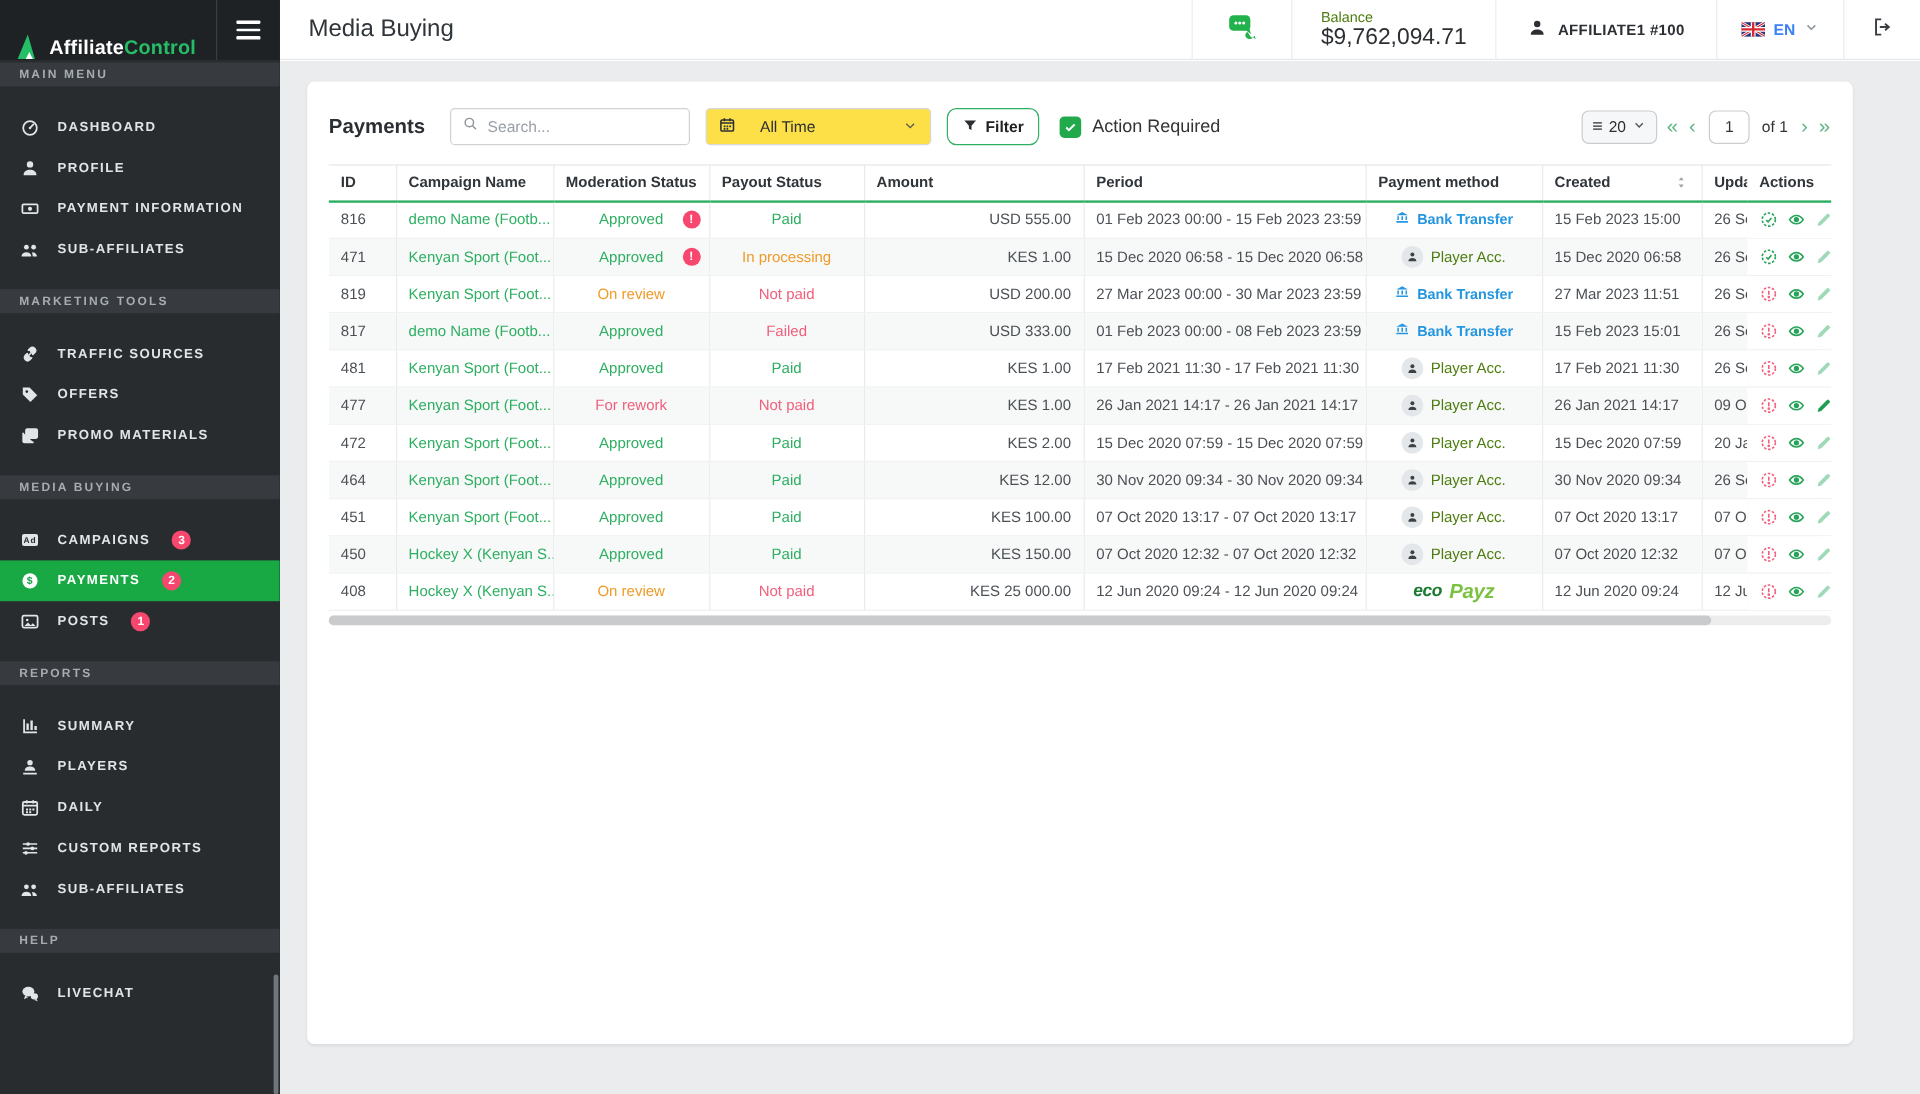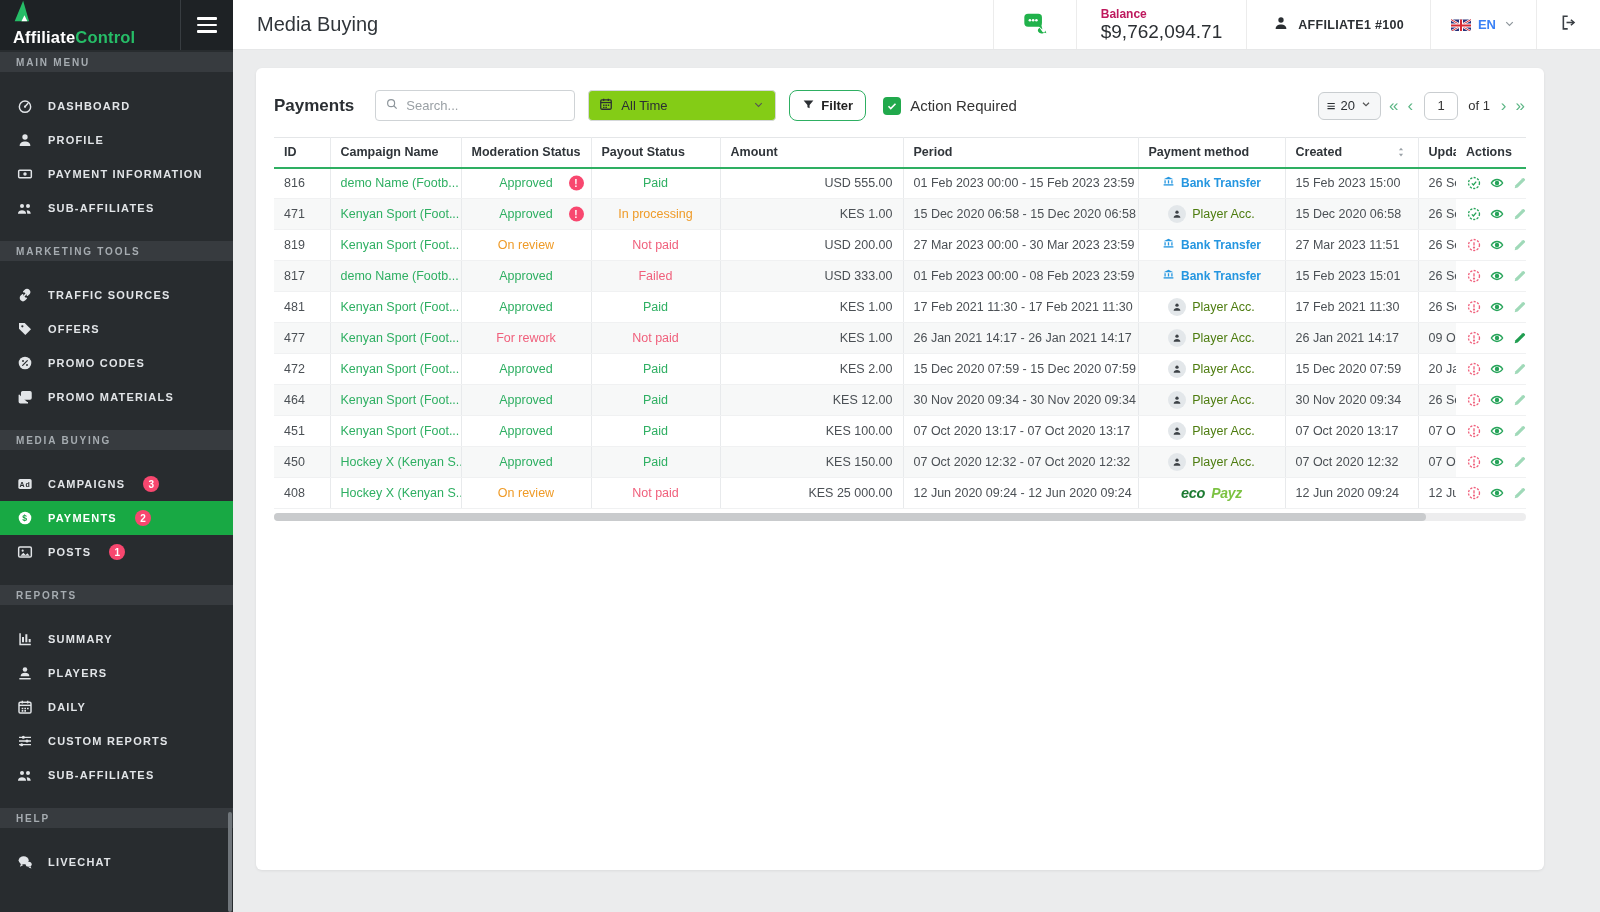--- a/index.html
+++ b/index.html
@@ -3,21 +3,21 @@
 <meta charset="utf-8">
 <style>
   * { margin:0; padding:0; box-sizing:border-box; }
   html,body { width:1600px; height:912px; overflow:hidden; }
   body { font-family:"Liberation Sans","DejaVu Sans",sans-serif; background:#ebeced; color:#333; }
   :root{ --green:#2eaf62; --orange:#ef9b28; --pink:#f0607c; --blue:#2596e0; --badge:#f8476f; --active:#18a944; }
 
   
   .sidebar { position:fixed; left:0; top:0; width:233px; height:912px; background:#282c2f; z-index:5; }
   .logo-bar { height:50px; background:#1e2225; display:flex; }
-  .logo { width:180px; display:flex; align-items:flex-start; padding-left:13px; gap:6px; cursor:pointer;flex-direction:column; }
+  .logo { width:180px; display:flex; align-items:flex-end; padding-left:13px; gap:6px; cursor:pointer; }
   .logo svg { width:22px; height:22px; }
   .brand { font-size:16.5px; font-weight:700; color:#fff; letter-spacing:.2px; }
   .brand .c { color:#26bd67; }
   .hamburger { flex:1; border-left:1px solid #383d41; display:flex; flex-direction:column; align-items:center; justify-content:center; gap:4px; cursor:pointer; }
   .hamburger i { display:block; width:20px; height:2.6px; background:#fff; border-radius:1px; }
   .side-title { background:#373b3f; color:#a6acb1; font-size:10px; font-weight:700; letter-spacing:1.8px; padding:5px 16px 4px; margin-top:2px; }
   .side-items { padding:17px 0 14px; }
   .side-item { height:34px; display:flex; align-items:center; gap:14px; padding:0 16px; color:#e2e5e8; font-size:11px; font-weight:700; letter-spacing:1.2px; cursor:pointer; }
   .side-item .ic { width:18px; height:16px; display:flex; align-items:center; justify-content:center; flex:none; }
   .side-item .ic svg { width:16px; height:16px; fill:currentColor; }
@@ -26,41 +26,41 @@
   .side-scrollbar { position:absolute; right:1px; top:812px; width:4px; height:100px; background:#70767b; border-radius:2px; }
 
   
   .topbar { position:fixed; left:233px; top:0; width:1367px; height:50px; background:#fff; display:flex; align-items:center; z-index:4; border-bottom:1px solid #e6e7e8; }
   .topbar h1 { font-size:20px; font-weight:500; color:#30353a; padding-left:24px; }
   .top-right { margin-left:auto; display:flex; height:100%; }
   .top-item { height:100%; display:flex; align-items:center; border-left:1px solid #ececec; cursor:pointer; }
   .top-chat { padding:0 28px; }
   .top-chat svg { width:26px; height:26px; }
   .top-balance { flex-direction:column; justify-content:center; align-items:flex-start; padding:0 24px; cursor:default; }
-  .bal-label { color:#be185d; font-size:12px; font-weight:700; line-height:14px; }
+  .bal-label { color:#4d7c0f; font-size:12px; font-weight:400; line-height:14px; }
   .bal-value { color:#2b2f33; font-size:19px; line-height:22px; }
   .top-user { gap:9px; padding:0 26px; }
   .top-user svg { width:16px; height:16px; fill:#2b2f33; }
   .top-user span { font-size:12.5px; font-weight:700; color:#2b2f33; letter-spacing:.3px; }
   .top-lang { gap:7px; padding:0 20px; }
   .top-lang .flag { width:20px; height:13px; border-radius:2px; overflow:hidden; display:block; }
   .top-lang b { font-size:13px; color:#3b82f6; }
   .top-lang .chev svg { width:13px; height:13px; }
   .top-logout { padding:0 22px; }
   .top-logout svg { width:19px; height:19px; }
 
   
   .card { position:fixed; left:256px; top:68px; width:1288px; height:802px; background:#fff; border-radius:6px; box-shadow:0 1px 3px rgba(0,0,0,.07); padding:0 18px; }
   .toolbar { display:flex; align-items:center; margin:22px 0 16px; gap:13px; }
   .toolbar h2 { font-size:17px; font-weight:700; color:#2b2f33; margin-right:8px; }
   .searchbox { width:200px; height:31px; border:1px solid #cfd3d6; border-radius:4px; display:flex; align-items:center; padding:0 9px; gap:7px; background:#fff; }
   .searchbox svg { width:14px; height:14px; flex:none; }
   .searchbox input { border:none; outline:none; font-size:13px; color:#333; width:100%; font-family:inherit; background:transparent; }
   .searchbox input::placeholder { color:#9aa0a5; }
-  .datebox { width:188px; height:31px; border:1px solid #d5d8da; border-radius:4px; background:#84cc16; display:flex; align-items:center; padding:0 10px; gap:8px; font-size:13px; color:#2b2f33; cursor:pointer; }
+  .datebox { width:188px; height:31px; border:1px solid #d5d8da; border-radius:4px; background:#fde047; display:flex; align-items:center; padding:0 10px; gap:20px; font-size:13px; color:#2b2f33; cursor:pointer; }
   .datebox .cal svg { width:14px; height:14px; fill:#2b2f33; }
   .datebox .chev { margin-left:auto; } .datebox .chev svg { width:13px; height:13px; }
   .filterbtn { height:31px; border:1.5px solid var(--green); border-radius:8px; background:#fff; display:flex; align-items:center; gap:6px; padding:0 12px; font-size:13px; font-weight:700; color:#222; cursor:pointer; font-family:inherit; }
   .filterbtn svg { width:13px; height:13px; }
   .checkwrap { display:flex; align-items:center; gap:9px; margin-left:4px; cursor:pointer; }
   .checkbox { width:18px; height:18px; border-radius:4px; background:#21a94c; display:flex; align-items:center; justify-content:center; }
   .checkbox svg { width:12px; height:12px; }
   .checkwrap span { font-size:15px; color:#333; }
   .pager { margin-left:auto; display:flex; align-items:center; gap:7px; }
   .psize { height:28px; border:1px solid #c9cdd0; background:#f6f7f8; border-radius:6px; display:flex; align-items:center; gap:5px; padding:0 8px; font-size:13px; color:#2b2f33; cursor:pointer; font-family:inherit; }
@@ -86,21 +86,21 @@
   .link { color:var(--green); cursor:pointer; }
   .st.green { color:var(--green); } .st.orange { color:var(--orange); } .st.pink { color:var(--pink); }
   .albadge { position:absolute; right:7px; top:50%; transform:translateY(-50%); width:15px; height:15px; border-radius:50%; background:var(--badge); color:#fff; font-size:10px; font-weight:700; text-align:center; line-height:15px; }
   .pm { display:inline-flex; align-items:center; gap:6px; vertical-align:middle; }
   .pm.bank { color:var(--blue); font-weight:700; font-size:12px; }
   .pm.bank svg { width:13px; height:13px; fill:var(--blue); }
   .pm .pav { width:18px; height:18px; border-radius:50%; background:#e3e7ea; display:inline-flex; align-items:center; justify-content:center; }
   .pm .pav svg { width:10px; height:10px; fill:#3c4146; }
   .pm.player { color:#4d7c0f; }
   .pm.eco i { color:#1c7a31; font-weight:800; font-style:italic; font-size:14.5px; letter-spacing:-.3px; }
-  .pm.eco b { color:#7cc242; font-weight:800; font-style:italic; font-size:14px; letter-spacing:-.3px; }
+  .pm.eco b { color:#7cc242; font-weight:800; font-style:italic; font-size:17px; letter-spacing:-.3px; }
   .aic { display:inline-flex; width:16px; height:16px; margin-right:7px; cursor:pointer; vertical-align:middle; }
   .aic svg { width:16px; height:16px; }
   .aic.history { color:#27a45a; } .aic.alert { color:#f0607c; } .aic.eye { color:#27a45a; }
   .aic.pencil.light { color:#9fd9b8; } .aic.pencil.dark { color:#1f9d50; }
   .hscroll { margin-top:4px; width:1252px; height:8px; background:#ededee; border-radius:4px; }
   .hscroll .thumb { width:92%; height:8px; background:#c9cbcd; border-radius:4px; cursor:pointer; }
 </style>
 </head>
 <body>
 
@@ -175,31 +175,20 @@
           <span>TRAFFIC SOURCES</span>
         </div>
         <div class="side-item">
           <span class="ic">
             <svg viewBox="0 0 24 24" fill="currentColor">
               <path d="M3 3v8.5L12.5 21l8.5-8.5L11.5 3z"></path>
               <circle cx="8" cy="8" r="1.7" fill="#282c2f"></circle>
             </svg>
           </span>
           <span>OFFERS</span>
-        </div>
-        <div class="side-item">
-          <span class="ic">
-            <svg viewBox="0 0 24 24">
-              <circle cx="12" cy="12" r="9.5" fill="currentColor"></circle>
-              <path d="M8.5 15.5l7-7" stroke="#282c2f" stroke-width="1.8" stroke-linecap="round"></path>
-              <circle cx="9" cy="9" r="1.4" fill="#282c2f"></circle>
-              <circle cx="15" cy="15" r="1.4" fill="#282c2f"></circle>
-            </svg>
-          </span>
-          <span>PROMO CODES</span>
         </div>
         <div class="side-item">
           <span class="ic">
             <svg viewBox="0 0 24 24" fill="none" stroke="currentColor" stroke-width="2.2">
               <rect x="7" y="4" width="14" height="11" rx="1.5"></rect>
               <path d="M3.5 8.5V19a1.5 1.5 0 0 0 1.5 1.5h11.5"></path>
             </svg>
           </span>
           <span>PROMO MATERIALS</span>
         </div>

